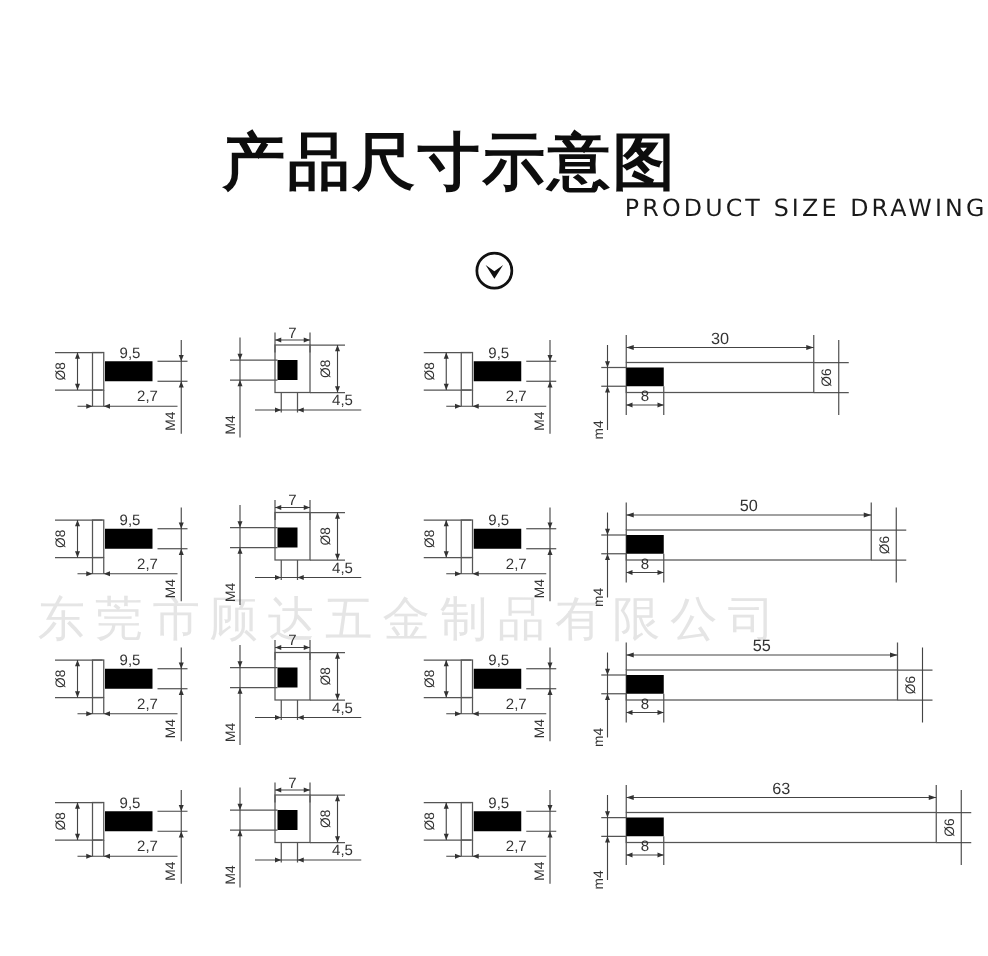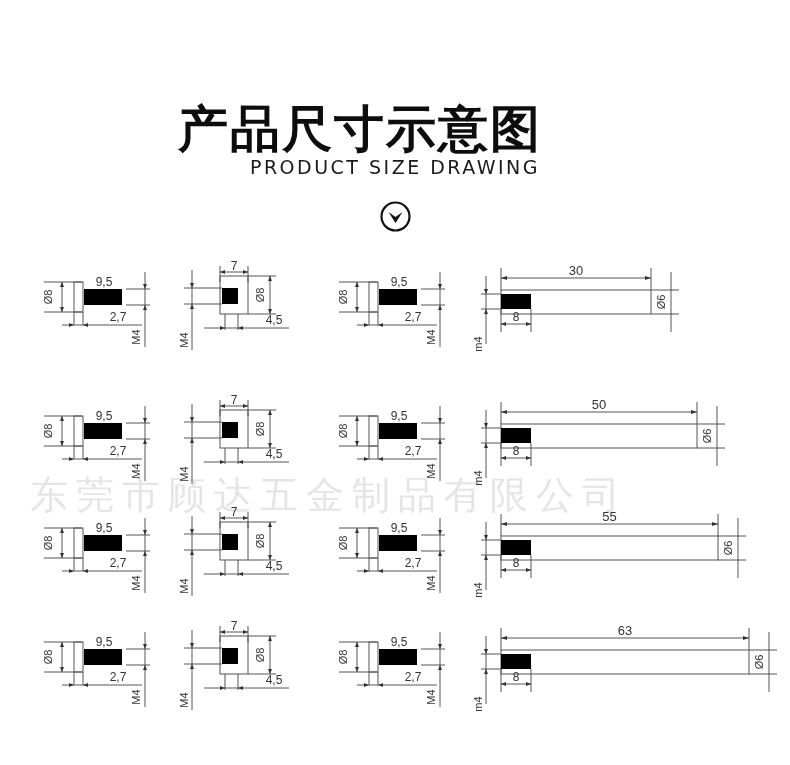--- a/index.html
+++ b/index.html
@@ -1,20 +1,20 @@
 <!DOCTYPE html>
 <html><head>
 <meta charset="utf-8">
 <style>
   html, body { margin: 0; padding: 0; background: #ffffff; }
   body { width: 790px; height: 765px; position: relative; overflow: hidden;
          font-family: "DejaVu Sans", "Liberation Sans", sans-serif; color: #111; }
   .title-cn { position: absolute; left: 0; width: 720px; top: 96px; text-align: center;
               font-size: 50px; font-weight: bold; letter-spacing: 2px; color: #0d0d0d; }
-  .title-en { position: absolute; left: 0; width: 790px; top: 156px; text-align: center;
+  .title-en { position: absolute; left: 0; width: 790px; top: 156px; text-align: right;
               font-size: 19px; letter-spacing: 2.5px; color: #1a1a1a; font-family: "DejaVu Sans", sans-serif; }
   .down-btn { position: absolute; left: 380px; top: 201px; width: 31px; height: 31px; }
   .watermark { position: absolute; left: 30px; top: 470px; width: 740px; font-size: 38px;
                color: rgba(180,180,180,0.35); letter-spacing: 8px; white-space: nowrap;
                font-family: "DejaVu Serif", serif; pointer-events: none; }
   svg.part { position: absolute; overflow: visible; }
   svg text { font-family: "Liberation Sans", sans-serif; fill: #333; }
   .ln { stroke: #555; stroke-width: 1; fill: none; }
   .dim { stroke: #444; stroke-width: 0.9; fill: none; }
   .blk { fill: #000; }

